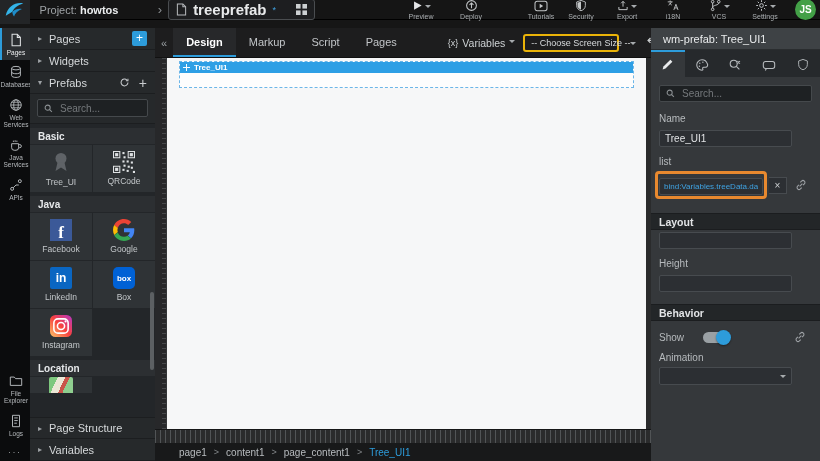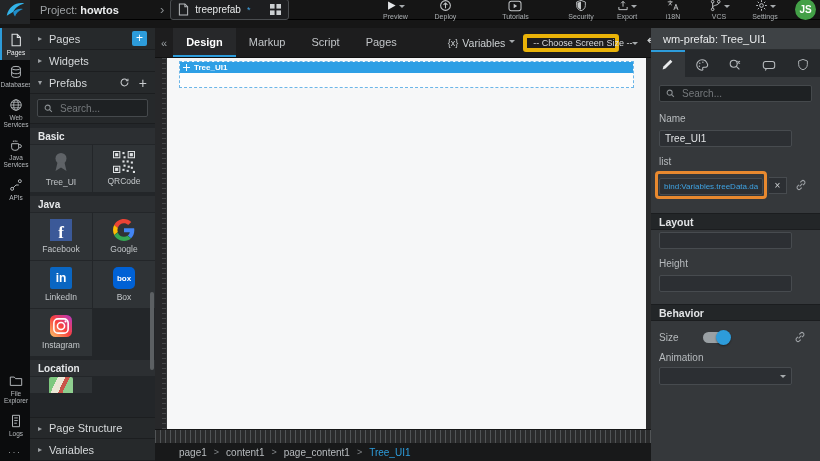--- a/index.html
+++ b/index.html
@@ -10,21 +10,21 @@
 
   
   .topbar{position:absolute;left:0;top:0;width:820px;height:20px;background:#151515;
           display:flex;align-items:center;border-bottom:1px solid #000;}
   .logo{width:30px;height:28px;background:#232527;display:flex;align-items:center;justify-content:center;}
   .project{width:126px;padding-left:10px;font-size:11px;color:#9fa3a6;white-space:nowrap;}
   .project b{color:#eceeef;font-weight:bold;}
   .tb-chev{color:#8b8f92;font-size:13px;margin:0 4px;}
   .page-tab{display:flex;align-items:center;gap:6px;height:21px;padding:0 7px;border:1px solid #4a4d50;
             border-radius:3px;background:#1d1e20;margin-left:2px;}
-  .page-tab .tname{font-size:10px;color:#e8eaeb;font-weight:normal;}
+  .page-tab .tname{font-size:15px;color:#e8eaeb;font-weight:bold;}
   .page-tab sup{color:#3fa3e3;font-size:9px;}
   .tb-act{display:flex;flex-direction:column;align-items:center;justify-content:center;height:28px;min-width:40px;}
   .tb-act .irow{display:flex;align-items:center;gap:2px;height:14px;}
   .tb-act .tlabel{font-size:7px;color:#aaaeb1;line-height:8px;}
   .caret{width:0;height:0;border:3px solid transparent;border-top-color:#a7abae;margin-top:4px;}
   .grp-left{display:flex;margin-left:86px;gap:10px;}
   .grp-mid{margin-left:30px;}
   .grp-right{margin-left:auto;display:flex;gap:6px;align-items:center;padding-right:4px;}
   .avatar{width:21px;height:21px;border-radius:50%;background:#43a047;color:#fff;font-size:10px;font-weight:bold;
           display:flex;align-items:center;justify-content:center;margin-left:4px;}
@@ -80,21 +80,21 @@
   .work{position:absolute;left:155px;top:28px;width:496px;height:433px;background:#252627;
         display:flex;flex-direction:column;}
   .toolbar{flex:0 0 29px;background:#1d1d1e;display:flex;align-items:center;border-bottom:1px solid #111;}
   .collapse{color:#9aa0a3;font-size:11px;padding:0 6px;cursor:pointer;}
   .dtab{height:29px;display:flex;align-items:center;padding:0 13px;font-size:11px;color:#c2c5c8;
         cursor:pointer;border-bottom:2px solid transparent;}
   .dtab.active{color:#fff;background:#27282a;border-bottom-color:#2d9cdb;font-weight:bold;}
   .varbtn{display:flex;align-items:center;gap:4px;margin-left:38px;font-size:10.5px;color:#ced2d4;cursor:pointer;}
   .varx{font-size:9px;color:#ced2d4;}
   .sselect{display:flex;align-items:center;justify-content:space-between;width:96px;height:18px;
-           border:4px solid #eab308;border-radius:3px;margin-left:8px;padding:0 6px;font-size:9px;
+           border:2px solid #eab308;border-radius:3px;margin-left:8px;padding:0 6px;font-size:9px;
            color:#d8dbdd;cursor:pointer;white-space:nowrap;}
   .kebab{width:3px;height:3px;border-radius:50%;background:#c9ccce;box-shadow:0 -5px 0 #c9ccce,0 5px 0 #c9ccce;
          margin:0 10px 0 12px;cursor:pointer;}
   .tbtn{padding:0 5px;cursor:pointer;}
   .canvas-wrap{flex:1;position:relative;background:#2a2b2c;}
   .vruler{position:absolute;left:0;top:0;width:12px;height:100%;background:#27282a;
           background-image:repeating-linear-gradient(180deg,#47494b 0 1px,transparent 1px 5px);
           background-size:4px 100%;background-position:right 0;background-repeat:no-repeat;
           border-right:1px solid #333537;}
   .page{position:absolute;left:12px;top:0;right:5px;bottom:0;background:#f6f7f8;padding:3px 12px;}
@@ -573,21 +573,21 @@
               <path d="M9 11.4l-1.8 1.8a2.6 2.6 0 0 1-3.7-3.7L5.3 7.7"></path>
           </svg>
         </span>
       </div>
       <div class="sechead first">Layout</div>
       <input class="finput" type="text" value="" style="">
       <div class="flabel">Height</div>
       <input class="finput" type="text" value="" style="">
       <div class="sechead">Behavior</div>
       <div class="showrow">
-        <span class="flabel">Size</span>
+        <span class="flabel">Show</span>
         <span class="toggle">
             <span class="knob"></span>
           </span>
         <span class="linkbtn">
           <svg width="12" height="12" viewBox="0 0 16 16" fill="none" stroke="#9da1a5" stroke-width="1.4">
             <path d="M6.2 9.8l3.6-3.6"></path>
               <path d="M7 4.6L8.8 2.8a2.6 2.6 0 0 1 3.7 3.7L10.7 8.3"></path>
               <path d="M9 11.4l-1.8 1.8a2.6 2.6 0 0 1-3.7-3.7L5.3 7.7"></path>
           </svg>
         </span>

